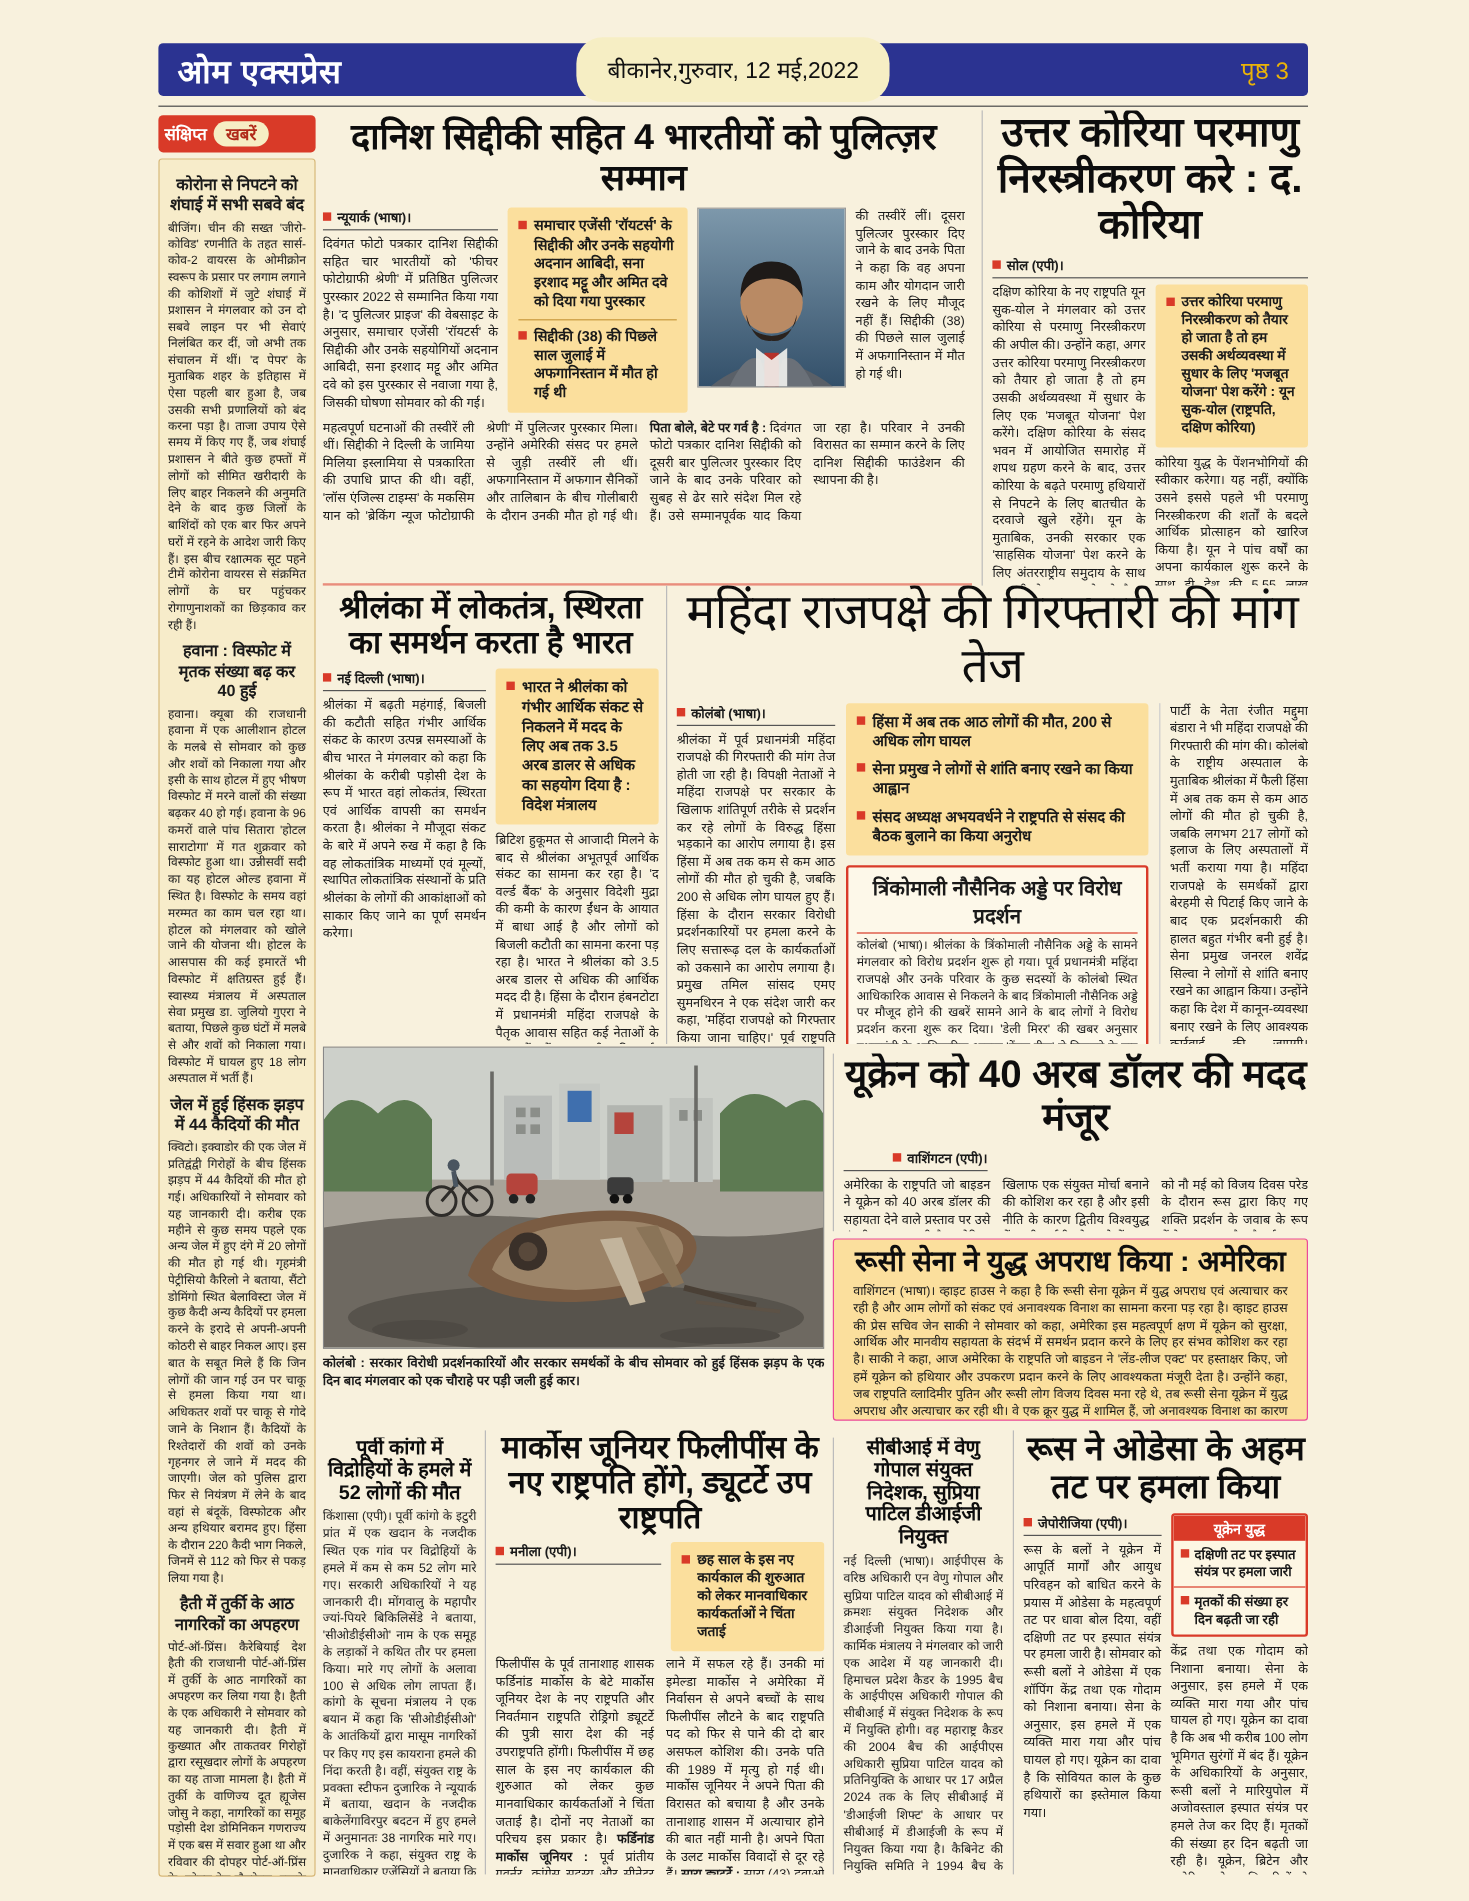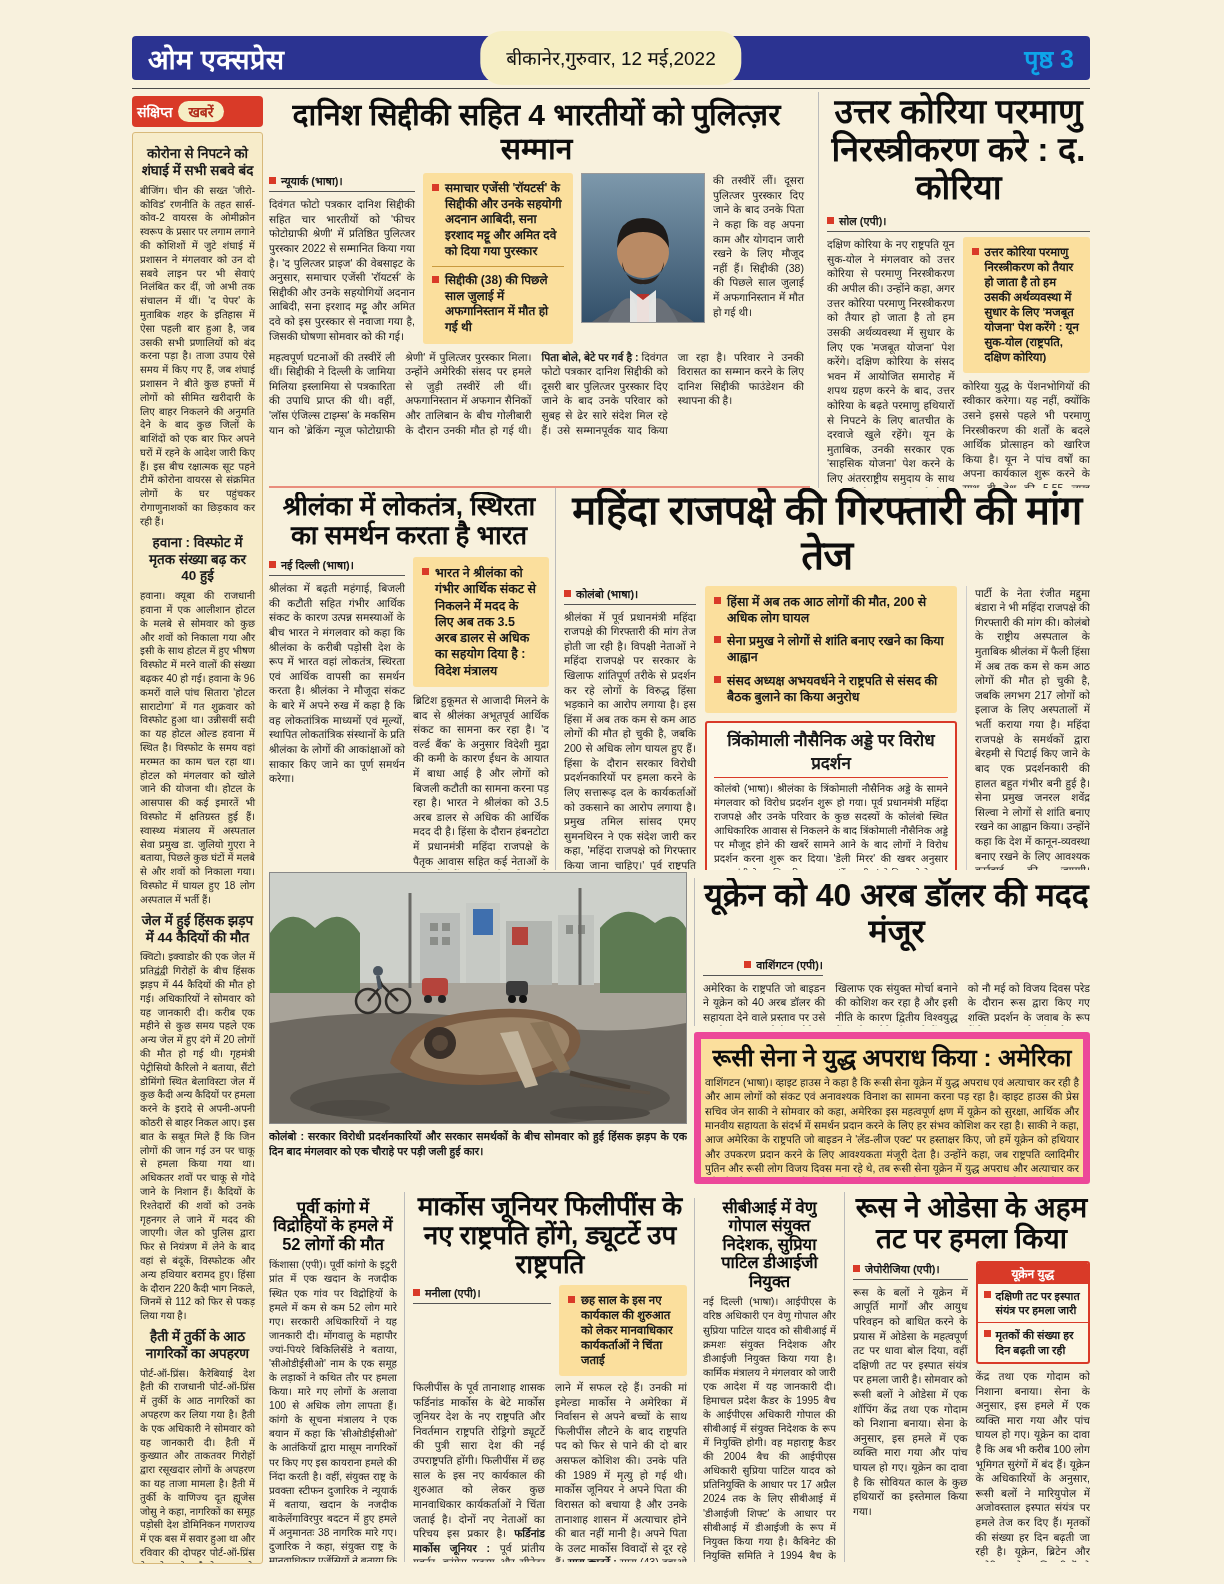--- a/index.html
+++ b/index.html
@@ -4,21 +4,21 @@
 <style>
   html,body{margin:0;padding:0;background:#f8f1dd;}
   *{box-sizing:border-box;}
   .page{position:relative;width:1224px;height:1584px;background:#f8f1dd;font-family:"Liberation Sans",sans-serif;color:#1a1a1a;overflow:hidden;}
   .sheet{position:absolute;left:132px;top:30px;width:958px;height:1535px;}
 
   
   .mast{position:absolute;left:0;top:6px;width:958px;height:44px;background:#2b3391;border-radius:4px;display:flex;align-items:center;padding:0 16px;}
   .mast-title{color:#fff;font-size:27px;font-weight:bold;letter-spacing:.5px;}
   .mast-pill{position:absolute;left:50%;transform:translateX(-50%);background:#f6eec4;border-radius:22px;padding:14px 26px;font-size:19px;font-weight:normal;color:#111;white-space:nowrap;}
-  .mast-page{margin-left:auto;color:#0ea5e9;font-size:25px;font-weight:bold;}
+  .mast-page{margin-left:auto;color:#eab308;font-size:20px;font-weight:normal;}
   .mast-rule{position:absolute;left:0;top:58px;width:958px;border-top:1.5px solid #4a4a4a;}
 
   
   .briefs{position:absolute;left:0;top:66px;width:131px;height:1466px;}
   .briefs-head{display:flex;align-items:center;background:#d93a28;border-radius:4px;padding:5px 5px;margin-bottom:5px;}
   .briefs-head .t1{color:#fff;font-weight:bold;font-size:14px;}
   .briefs-head .t2{background:#f6eec4;color:#b02a1a;font-weight:bold;font-size:14px;border-radius:12px;padding:1px 10px;margin-left:6px;}
   .briefs-body{background:#f7ecca;border:1px solid #d8b97a;border-radius:3px;padding:7px 7px;height:1432px;overflow:hidden;}
   .brief-title{font-size:13.5px;font-weight:bold;text-align:center;line-height:1.25;margin:6px 0 4px;}
   .brief-text{font-size:10px;line-height:1.38;text-align:justify;}
@@ -48,40 +48,40 @@
   .korea{position:absolute;left:686px;top:62px;width:272px;height:396px;border-left:1px solid #bbb;padding-left:8px;overflow:hidden;}
   .korea .headline{font-size:34px;text-align:center;margin:0 0 7px;}
   .ko-row{display:flex;gap:8px;}
   .ko-col{flex:1;}
   .ko-box .bullet{font-size:11.5px;}
 
   
   .lanka{position:absolute;left:137px;top:462px;width:280px;height:378px;overflow:hidden;}
   .lanka .headline{font-size:26px;text-align:center;margin:0 0 7px;}
   .raj{position:absolute;left:423px;top:458px;width:535px;height:382px;border-left:1px solid #bbb;padding-left:8px;overflow:hidden;}
-  .raj .headline{font-size:40px;font-weight:700;text-align:center;margin:0 0 8px;letter-spacing:-.5px;}
+  .raj .headline{font-size:40px;font-weight:400;text-align:center;margin:0 0 8px;letter-spacing:-.5px;}
   .raj-row{display:flex;gap:9px;}
   .raj-left{width:132px;flex:0 0 auto;}
   .raj-mid{width:252px;flex:0 0 auto;}
   .raj-right{flex:1;border-left:1px solid #ccc;padding-left:8px;}
   .trinco{border:2px solid #d93a28;border-radius:3px;margin-top:8px;padding:5px 7px;background:#fdf8e9;}
   .trinco .t{font-size:17px;font-weight:800;text-align:center;border-bottom:1px solid #d93a28;padding-bottom:3px;margin-bottom:4px;}
 
   
   .photo-wrap{position:absolute;left:137px;top:842px;width:418px;height:306px;overflow:hidden;}
   .photo-frame{width:418px;height:252px;border:1px solid #888;background:#b9b4a8;}
   .caption{font-size:10.8px;font-weight:bold;line-height:1.35;margin-top:5px;text-align:justify;}
 
   
   .aid{position:absolute;left:562px;top:848px;width:396px;height:148px;border-left:1px solid #bbb;padding-left:8px;overflow:hidden;}
   .aid .headline{font-size:32px;text-align:center;margin:0 0 7px;}
   .aid-cols{column-count:3;column-gap:10px;height:86px;overflow:hidden;}
 
   
-  .warcrime{position:absolute;left:562px;top:1002px;width:396px;height:152px;background:#fbdf9d;border:7px solid #ec4899;border-radius:3px;padding:6px 4px;overflow:hidden;}
+  .warcrime{position:absolute;left:562px;top:1002px;width:396px;height:152px;background:#fbdf9d;border:1px solid #ec4899;border-radius:3px;padding:6px 16px;overflow:hidden;}
   .warcrime .headline{font-size:24px;text-align:center;margin:0 0 4px;font-weight:800;}
   .warcrime .bodytxt{font-size:10.4px;}
 
   
   .congo{position:absolute;left:137px;top:1168px;width:128px;height:364px;overflow:hidden;}
   .congo .headline{font-size:16.5px;text-align:center;margin:0 0 5px;}
   .marcos{position:absolute;left:272px;top:1162px;width:283px;height:370px;border-left:1px solid #bbb;padding-left:8px;overflow:hidden;}
   .marcos .headline{font-size:26px;text-align:center;margin:0 0 6px;}
   .mar-row{display:flex;gap:8px;margin-bottom:4px;}
   .mar-box{width:128px;flex:0 0 auto;}

